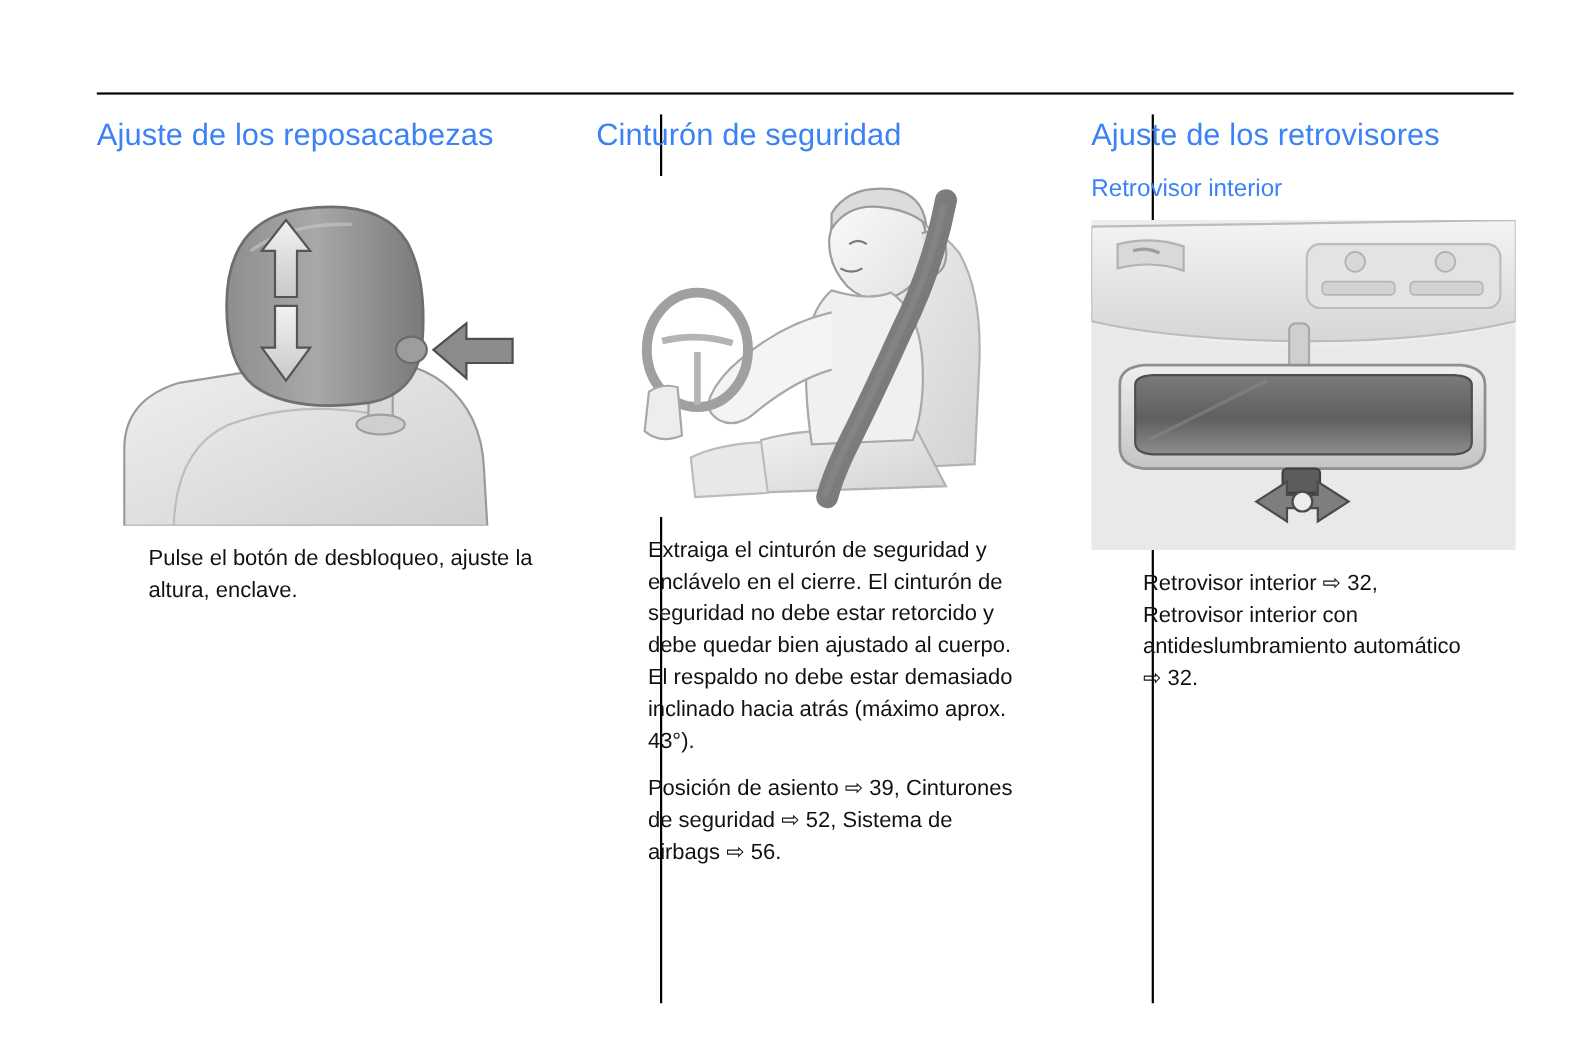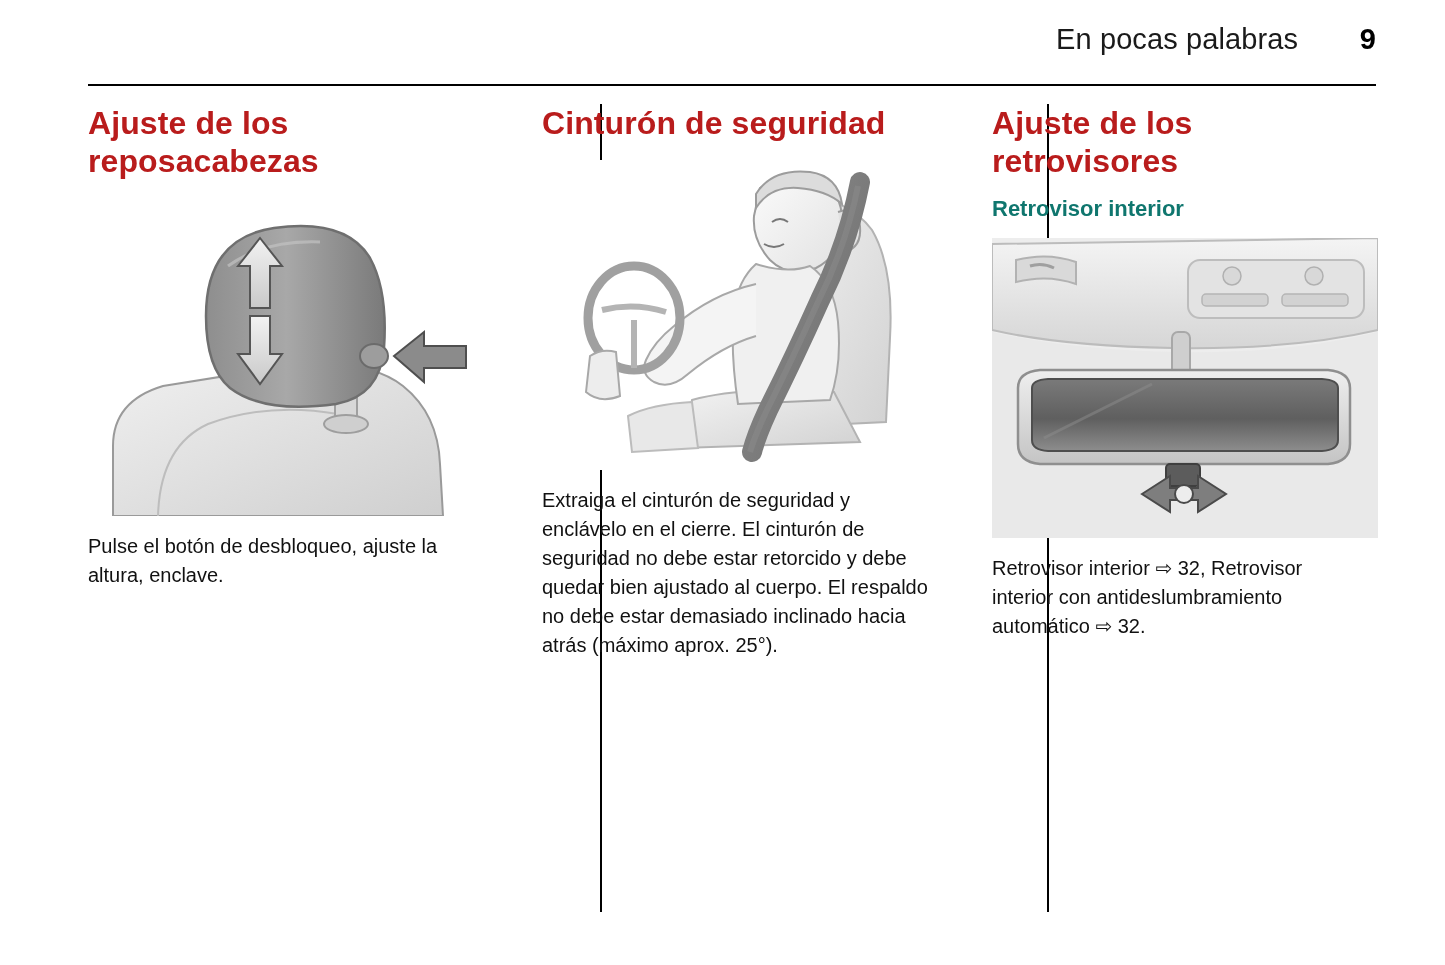--- a/index.html
+++ b/index.html
@@ -72,65 +72,61 @@
     position: absolute;
     top: 0;
     width: 2px;
     height: 808px;
     background: #000;
   }
   .vrule1 { left: 512px; }
   .vrule2 { left: 959px; }
 
   h1.sec-title {
-    font-size: 32px;
-    font-weight: 700;
+    font-size: 28px;
+    font-weight: 400;
     line-height: 38px;
     margin: 0 0 0 0;
-    color: #b91c1c;
+    color: #3b82f6;
     letter-spacing: 0.1px;
   }
   h2.sub-title {
     font-size: 22px;
-    font-weight: 700;
+    font-weight: 400;
     line-height: 30px;
     margin: 14px 0 0 0;
-    color: #0f766e;
+    color: #3b82f6;
   }
   p.body {
     font-size: 20px;
     line-height: 29px;
     margin: 0 0 14px 0;
     color: #111;
   }
   .arrow-ref { font-size: 19px; }
 
   
   .figure {
     position: relative;
     background: #fff;
     overflow: hidden;
   }
   .fig1 { width: 400px; height: 320px; margin-top: 16px; }
   .fig2 { width: 400px; height: 310px; margin-top: 18px; }
   .fig3 { width: 386px; height: 300px; margin-top: 14px; }
 
-  .cap-block { margin-top: 16px; }
+  .cap-block { margin-top: 16px; margin-left: 47px; }
 
   svg { display: block; }
 </style>
 </head>
 <body>
 
 <div class="page">
 
-  <div class="header">
-    <div class="header-title">En pocas palabras</div>
-    <div class="header-page">9</div>
-  </div>
   <div class="header-rule"></div>
 
   <div class="columns">
 
     <div class="col col1">
       <h1 class="sec-title">Ajuste de los reposacabezas</h1>
 
       <div class="figure fig1">
         <svg width="400" height="320" viewBox="0 0 400 320" aria-hidden="true">
           <defs>
@@ -212,21 +208,22 @@
           <path d="M60 150 Q92 142 124 152" fill="none" stroke="#b4b4b4" stroke-width="6"></path>
           <path d="M92 160 L92 208" stroke="#b4b4b4" stroke-width="6"></path>
           <path d="M48 196 Q60 188 74 192 L78 236 Q58 244 44 232 Z" fill="#ededed" stroke="#a8a8a8" stroke-width="2"></path>
 
           <path d="M318 22 Q306 84 278 140 Q252 198 226 250 Q214 276 210 292" fill="none" stroke="url(#beltG)" stroke-width="20" stroke-linecap="round"></path>
           <path d="M316 26 Q304 86 276 142 Q250 200 224 252 Q212 278 208 292" fill="none" stroke="#8d8d8d" stroke-width="6" opacity="0.45"></path>
         </svg>
       </div>
 
       <div class="cap-block">
-        <p class="body">Extraiga el cinturón de seguridad y enclávelo en el cierre. El cinturón de seguridad no debe estar retorcido y debe quedar bien ajustado al cuerpo. El respaldo no debe estar demasiado inclinado hacia atrás (máximo aprox. 25°).</p>
+        <p class="body">Extraiga el cinturón de seguridad y enclávelo en el cierre. El cinturón de seguridad no debe estar retorcido y debe quedar bien ajustado al cuerpo. El respaldo no debe estar demasiado inclinado hacia atrás (máximo aprox. 43°).</p>
+        <p class="body arrow-ref">Posición de asiento ⇨ 39, Cinturones de seguridad ⇨ 52, Sistema de airbags ⇨ 56.</p>
       </div>
     </div>
 
     <div class="vrule vrule2"></div>
     <div class="col col3">
       <h1 class="sec-title">Ajuste de los retrovisores</h1>
       <h2 class="sub-title">Retrovisor interior</h2>
 
       <div class="figure fig3">
         <svg width="386" height="300" viewBox="0 0 386 300" aria-hidden="true">

